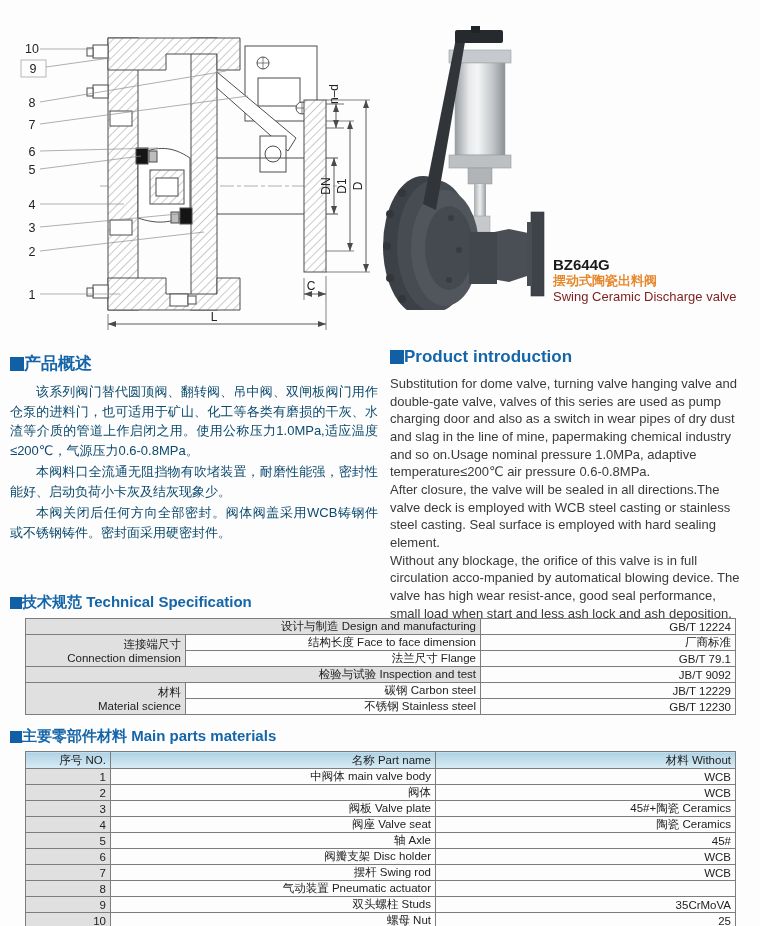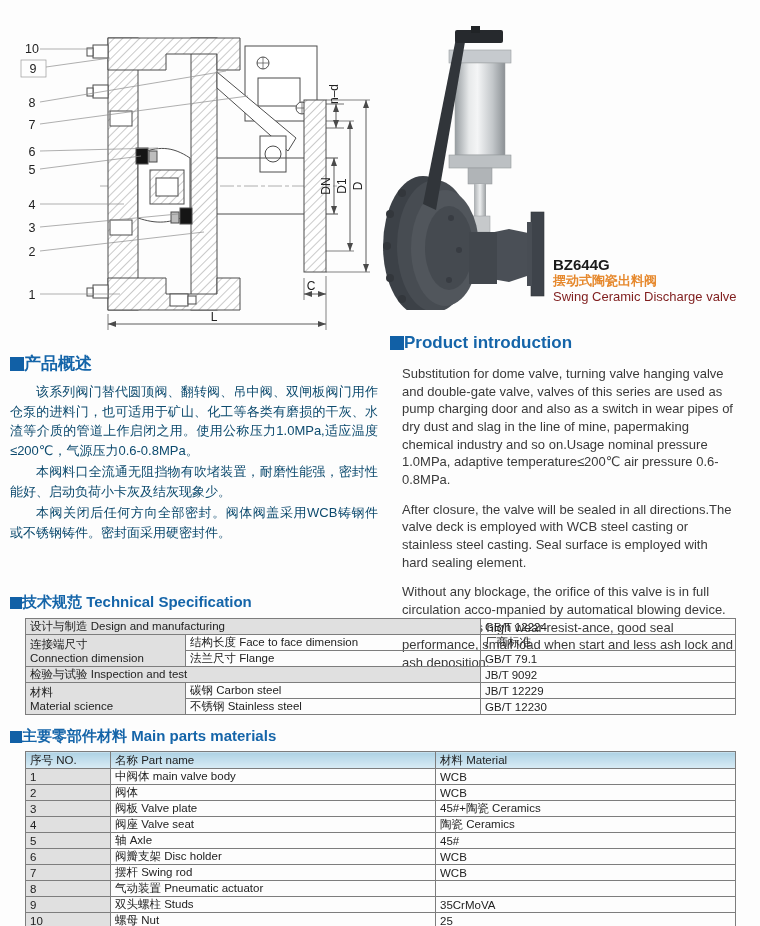--- a/index.html
+++ b/index.html
@@ -11,28 +11,28 @@
   .abs{position:absolute;}
   
   .sec-h{display:flex;align-items:center;font-weight:bold;color:#1565a9;}
   .sec-h .sq{display:inline-block;background:#1160a6;flex:0 0 auto;}
   .sec-h.big{font-size:17px;}
   .sec-h.big .sq{width:14px;height:14px;}
   .sec-h.small{font-size:15px;}
   .sec-h.small .sq{width:12px;height:12px;}
   
   .zh-par{font-size:13px;line-height:1.5;text-align:justify;text-indent:2em;margin:0 0 2px 0;color:#0c4a6e;}
-  .en-par{font-size:13px;line-height:1.36;text-align:left;margin:12px;color:#3a3a3a;}
+  .en-par{font-size:13px;line-height:1.36;text-align:left;margin:0;color:#3a3a3a;}
   
   .prod-model{font-size:15px;font-weight:bold;color:#1a1a1a;line-height:1.15;}
   .prod-zh{font-size:13px;font-weight:bold;color:#e6892e;line-height:1.2;}
   .prod-en{font-size:13px;color:#7f1d1d;line-height:1.25;}
   
   table{border-collapse:collapse;table-layout:fixed;}
-  td,th{border:1px solid #7d7d7d;font-size:11.5px;text-align:left;vertical-align:middle;
+  td,th{border:1px solid #7d7d7d;font-size:11.5px;text-align:right;vertical-align:middle;
         padding:0 4px;color:#222;font-weight:normal;overflow:hidden;white-space:nowrap;}
   .spec-table{width:710px;margin:6px 0 0 15px;}
   .spec-table td{height:14px;}
   .gray{background:#e0e0e0;}
   .parts-table{width:710px;margin:5px 0 0 15px;}
   .parts-table .hdr td{background:linear-gradient(180deg,#aed2e4 0%,#d9ecf5 100%);height:16px;}
   .parts-table td{height:13px;}
   svg text{font-family:"Liberation Sans","DejaVu Sans",sans-serif;}
 </style>
 </head>
@@ -226,21 +226,21 @@
     <span class="sq"></span>
     <span>产品概述</span>
   </div>
   <div style="margin-top:7px;">
     <p class="zh-par">该系列阀门替代圆顶阀、翻转阀、吊中阀、双闸板阀门用作仓泵的进料门，也可适用于矿山、化工等各类有磨损的干灰、水渣等介质的管道上作启闭之用。使用公称压力1.0MPa,适应温度≤200℃，气源压力0.6-0.8MPa。</p>
     <p class="zh-par">本阀料口全流通无阻挡物有吹堵装置，耐磨性能强，密封性能好、启动负荷小卡灰及结灰现象少。</p>
     <p class="zh-par">本阀关闭后任何方向全部密封。阀体阀盖采用WCB铸钢件或不锈钢铸件。密封面采用硬密封件。</p>
   </div>
 </div>
 
-<div class="abs" style="left:390px;top:333px;width:358px;">
+<div class="abs" style="left:390px;top:347px;width:358px;">
   <div class="sec-h big">
     <span class="sq"></span>
     <span>Product introduction</span>
   </div>
   <div style="margin-top:8px;">
     <p class="en-par">Substitution for dome valve, turning valve hanging valve and double-gate valve, valves of this series are used as pump charging door and also as a switch in wear pipes of dry dust and slag in the line of mine, papermaking chemical industry and so on.Usage nominal pressure 1.0MPa, adaptive temperature≤200℃ air pressure 0.6-0.8MPa.</p>
     <p class="en-par">After closure, the valve will be sealed in all directions.The valve deck is employed with WCB steel casting or stainless steel casting. Seal surface is employed with hard sealing element.</p>
     <p class="en-par">Without any blockage, the orifice of this valve is in full circulation acco-mpanied by automatical blowing device. The valve has high wear resist-ance, good seal performance, small load when start and less ash lock and ash deposition.</p>
   </div>
 </div>
@@ -301,21 +301,21 @@
   <table class="parts-table">
     <colgroup>
         <col style="width:85px">
         <col style="width:325px">
         <col style="width:300px">
       </colgroup>
     <tbody>
         <tr class="hdr">
       <td>序号 NO.</td>
       <td>名称  Part name</td>
-      <td>材料 Material</td>
+      <td>材料 Without</td>
     </tr>
     <tr>
           <td class="gray">1</td>
           <td>中阀体 main valve body</td>
           <td>WCB</td>
         </tr>
     <tr>
           <td class="gray">2</td>
           <td>阀体</td>
           <td>WCB</td>

